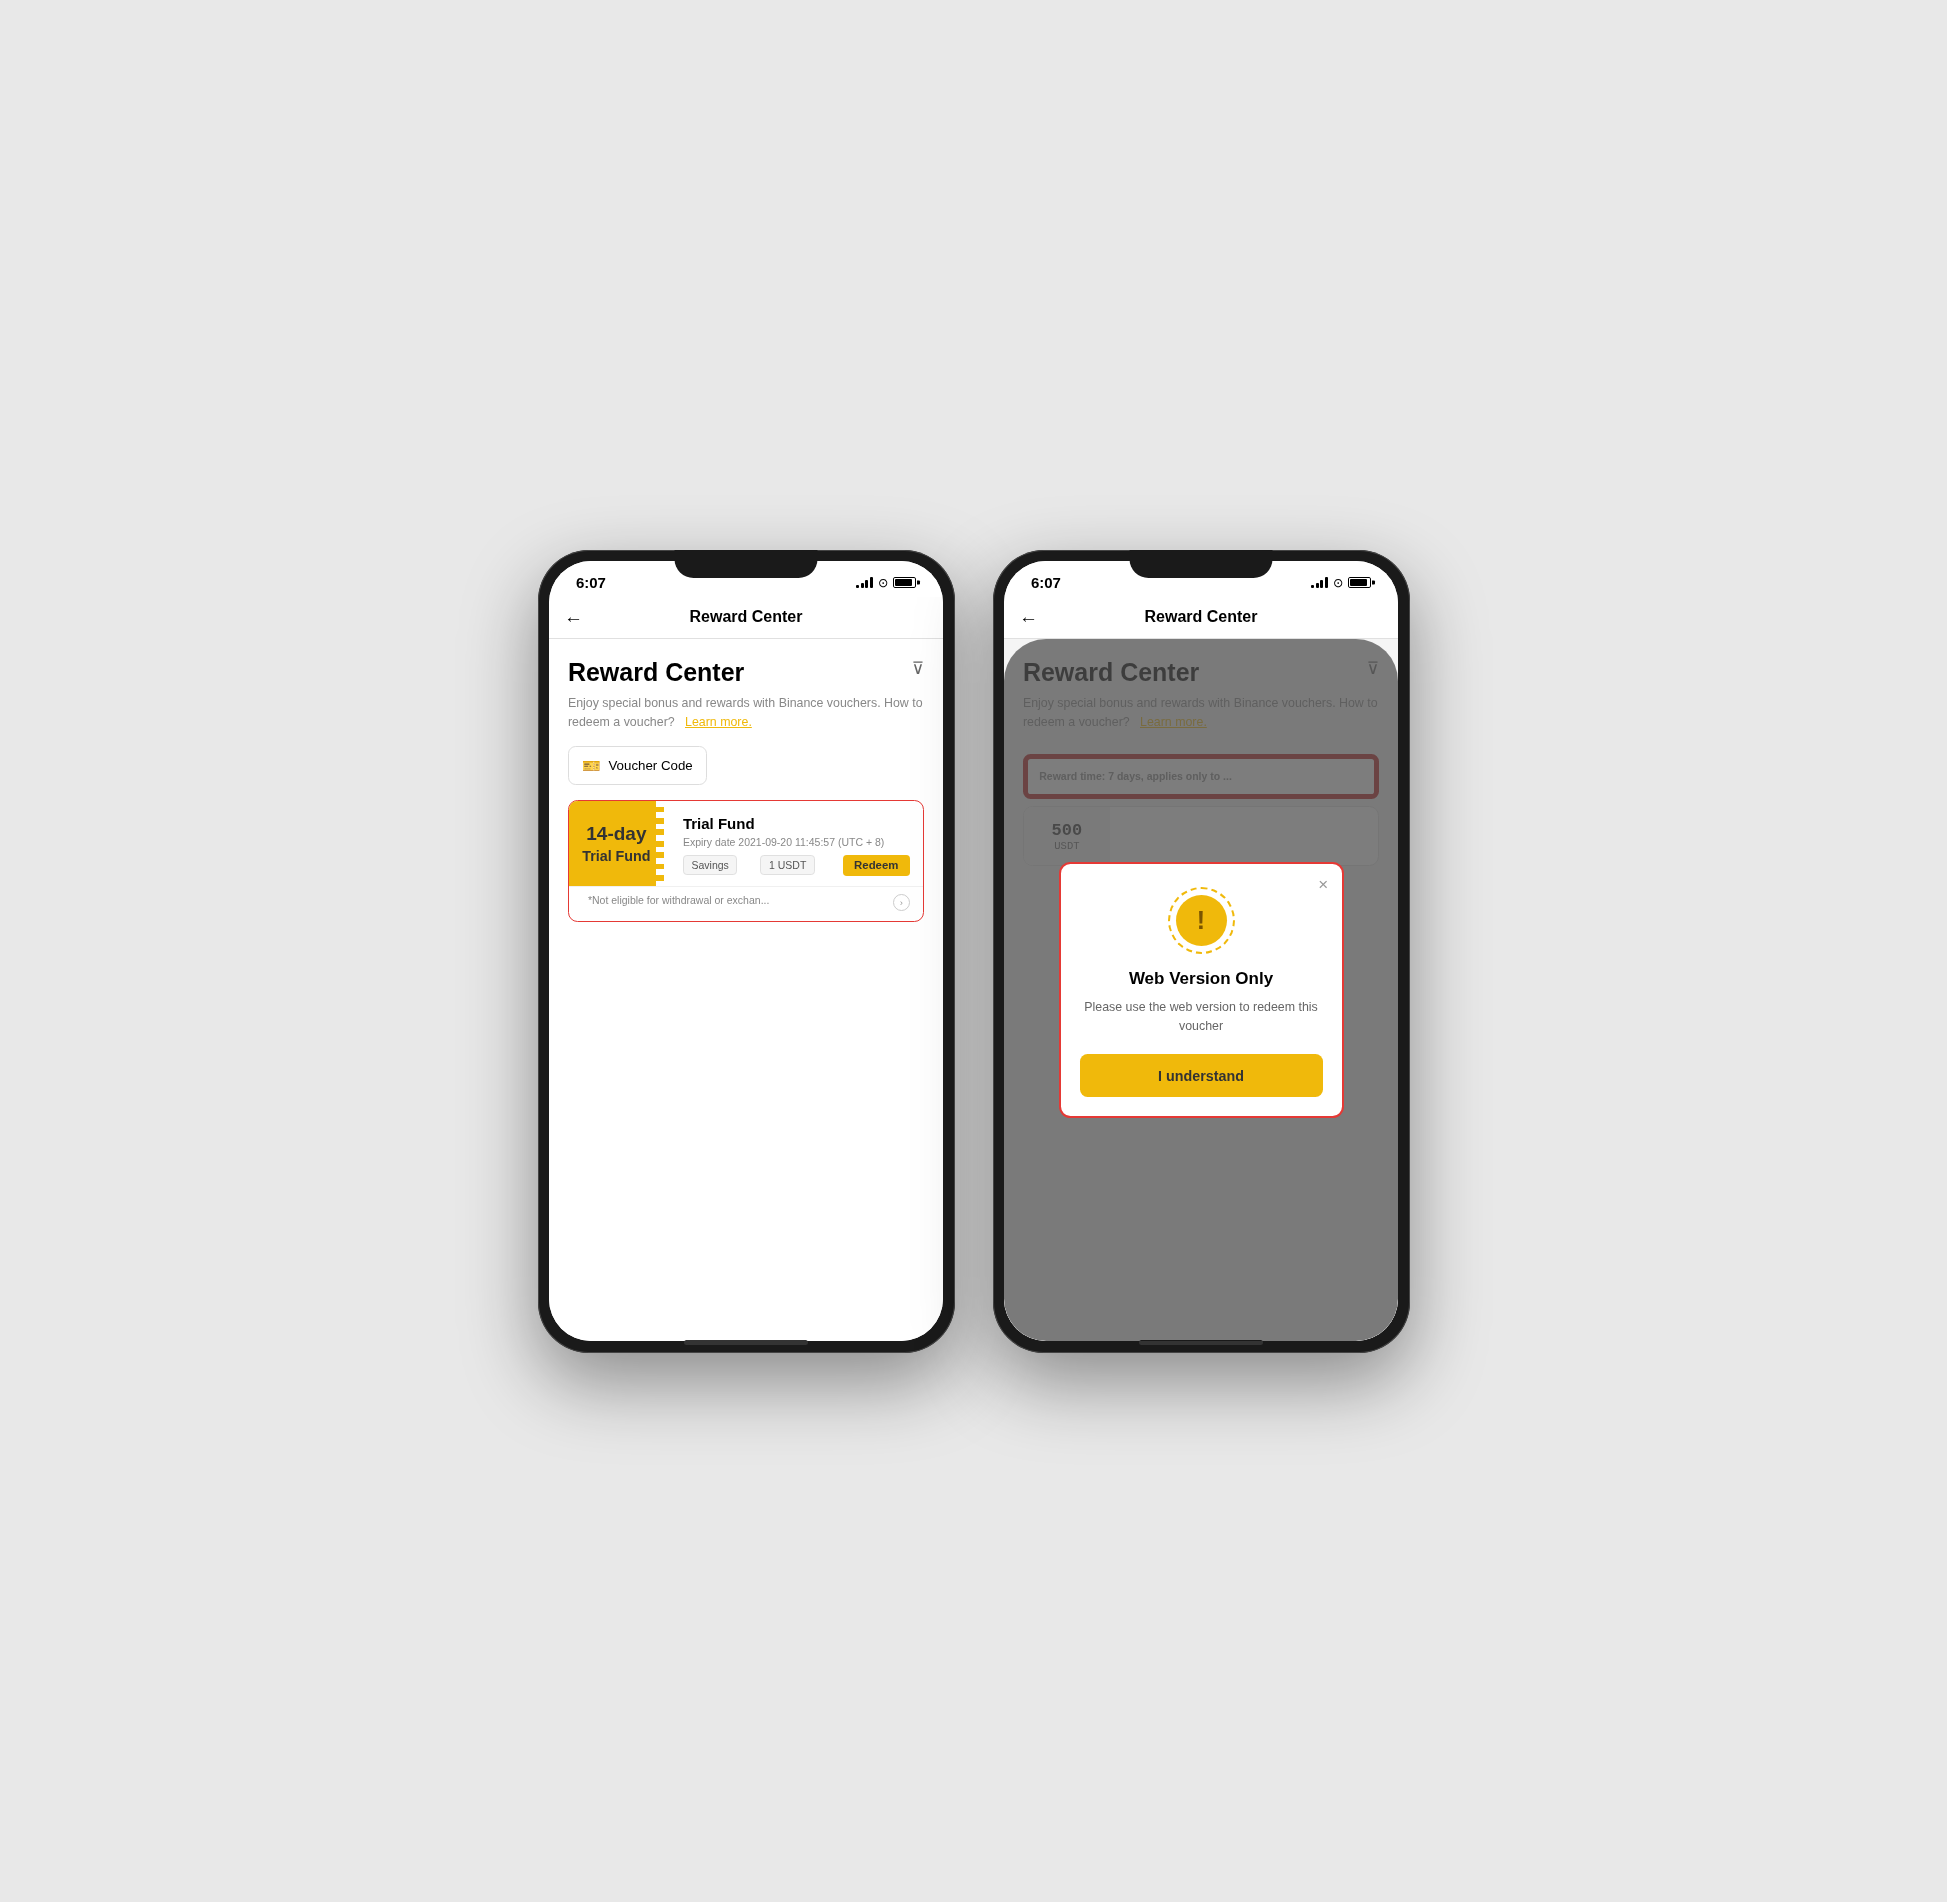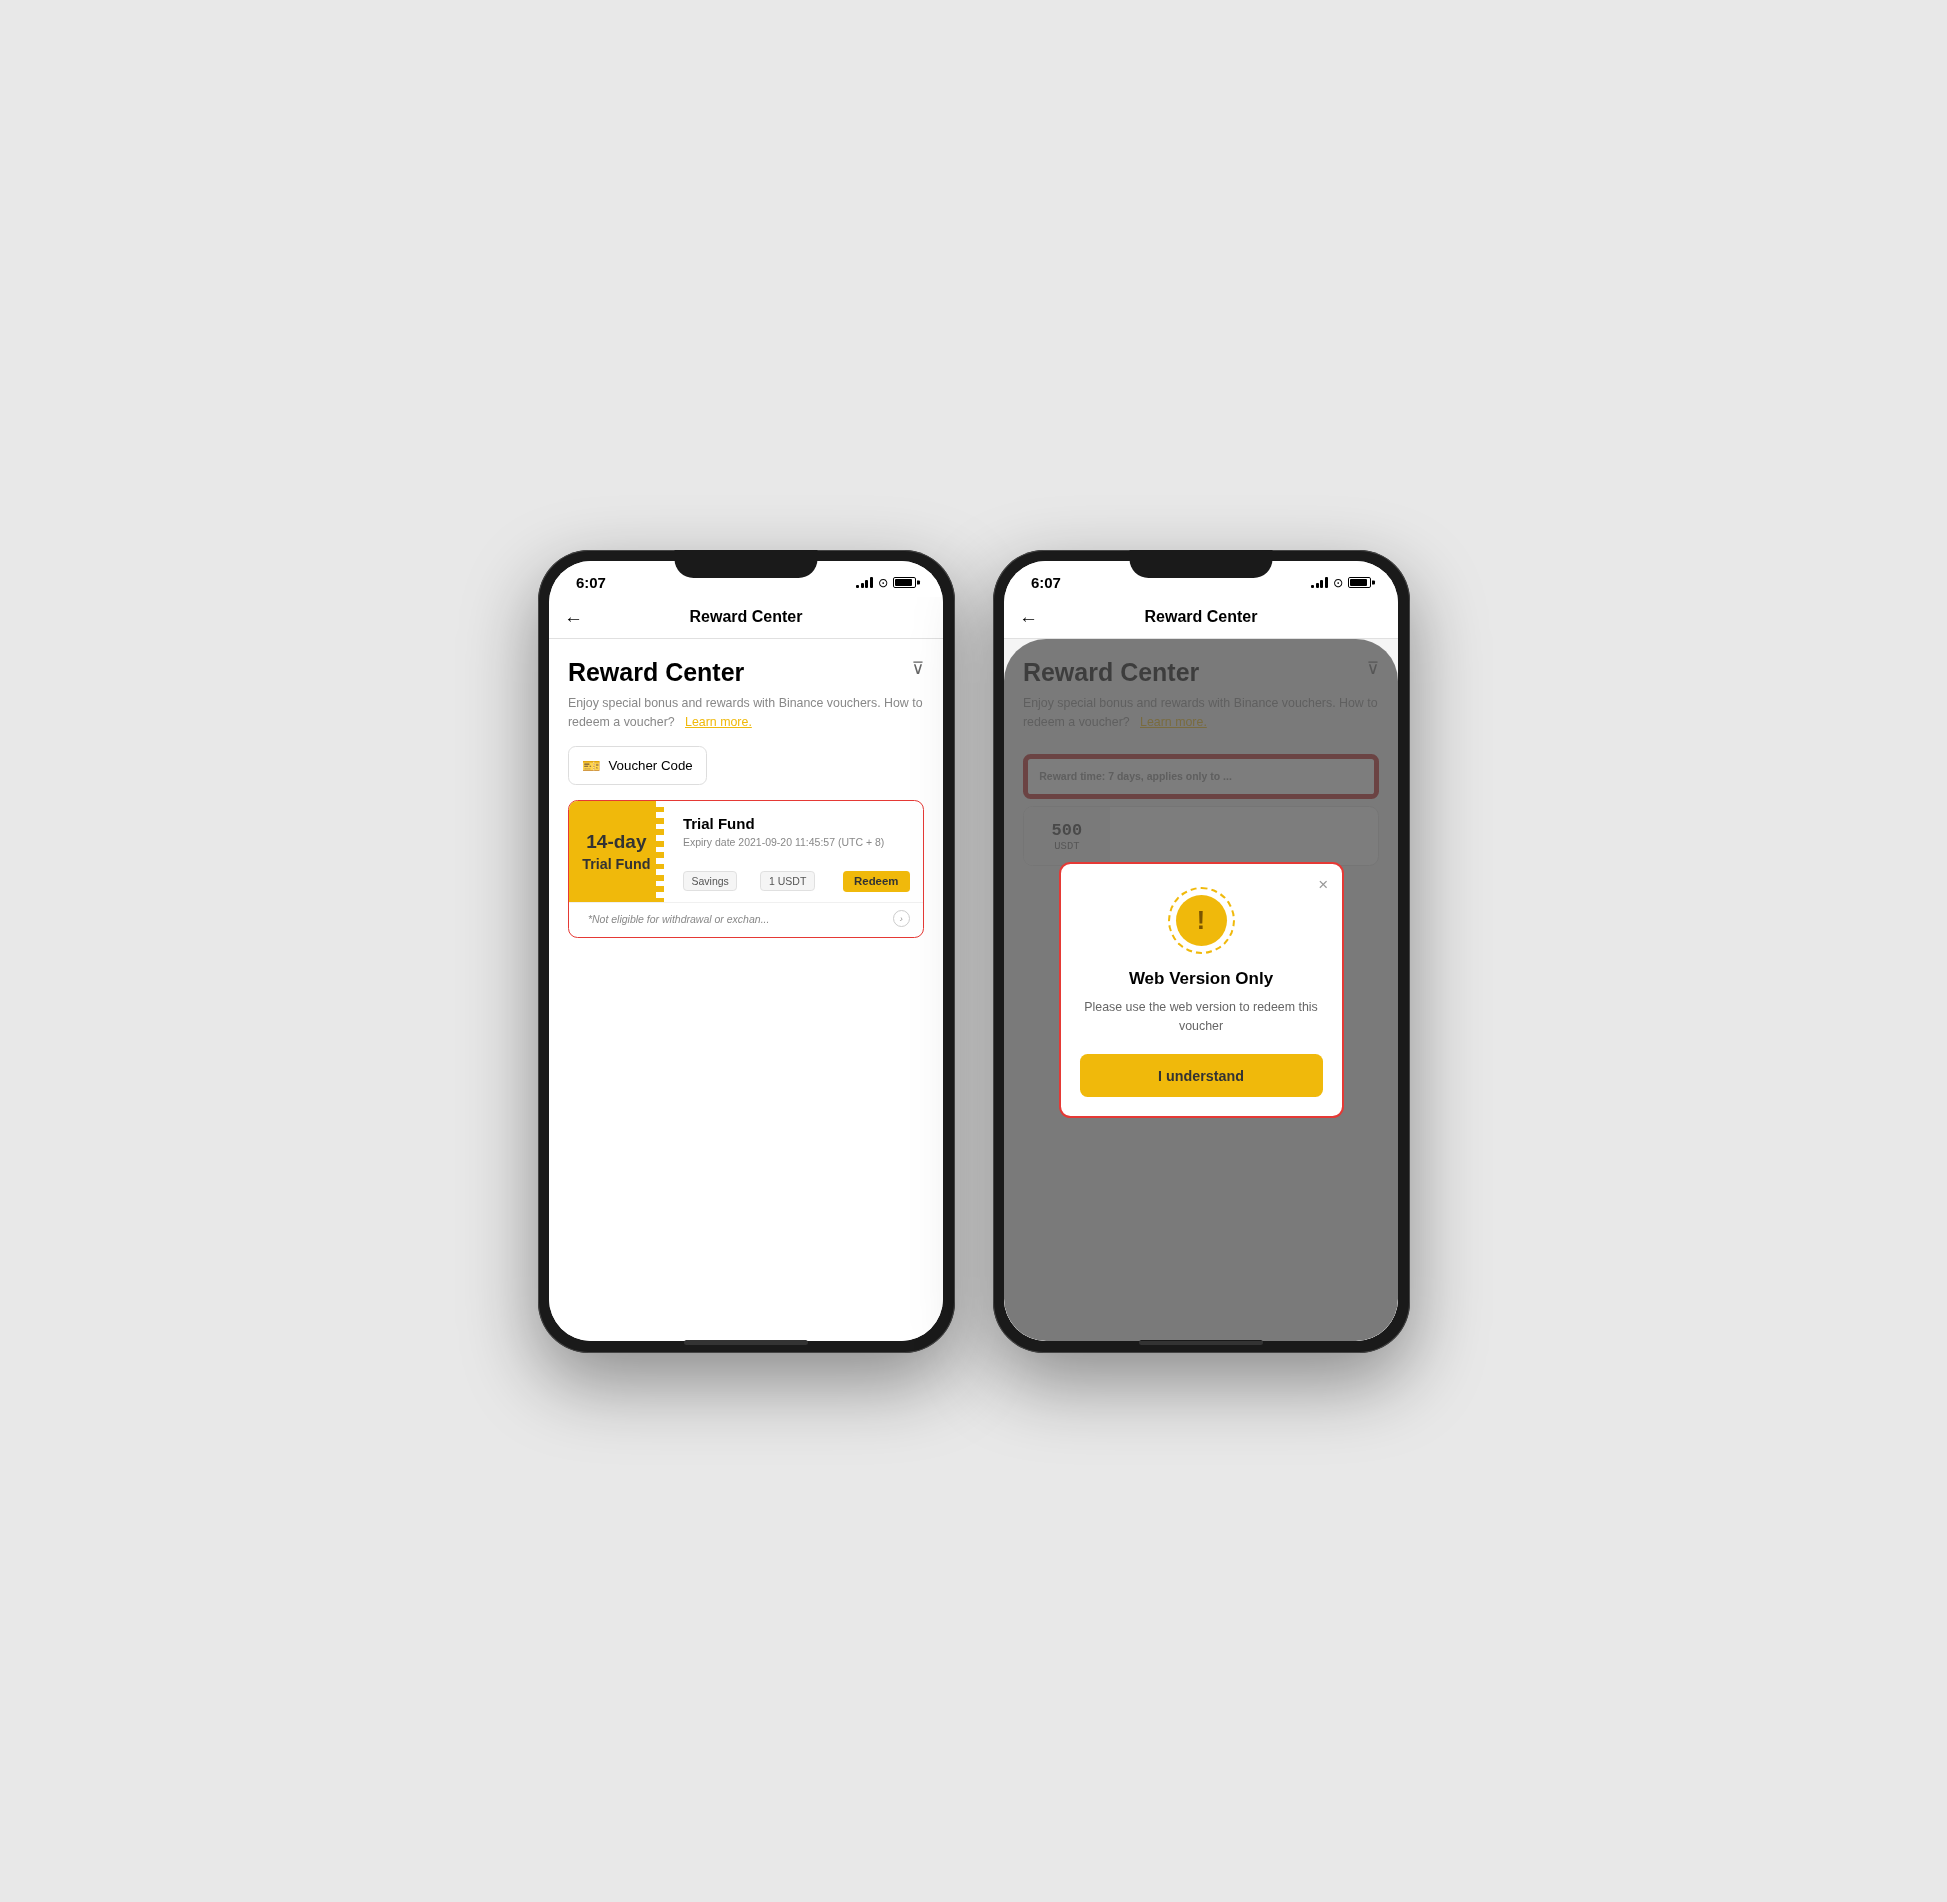--- a/index.html
+++ b/index.html
@@ -234,21 +234,21 @@
     }
     .card-title {
       font-size: 15px;
       font-weight: 600;
       color: #000;
       margin-bottom: 3.8px;
     }
     .card-expiry {
       font-size: 10.5px;
       color: #888;
-      margin-bottom: 23px;
+      margin-bottom: 7px;
     }
     .card-actions {
       display: flex;
       align-items: center;
       gap: 23px;
     }
     .tag {
       background: #f5f5f5;
       border: 1px solid #e0e0e0;
       border-radius: 3.8px;
@@ -266,23 +266,22 @@
       font-weight: 600;
       cursor: pointer;
       margin-left: auto;
     }
     .card-note {
       padding: 7.6px 13.3px 9.5px 19px;
       font-size: 10.5px;
       color: #888;
       border-top: 1px solid #f0f0f0;
       display: flex;
-      align-items: center;
+      align-items: flex-start;
       justify-content: space-between;
-      font-style: italic;
     }
     .arrow-circle {
       width: 17px;
       height: 17px;
       border-radius: 50%;
       border: 1px solid #ccc;
       display: flex;
       align-items: center;
       justify-content: center;
       font-size: 9.5px;

